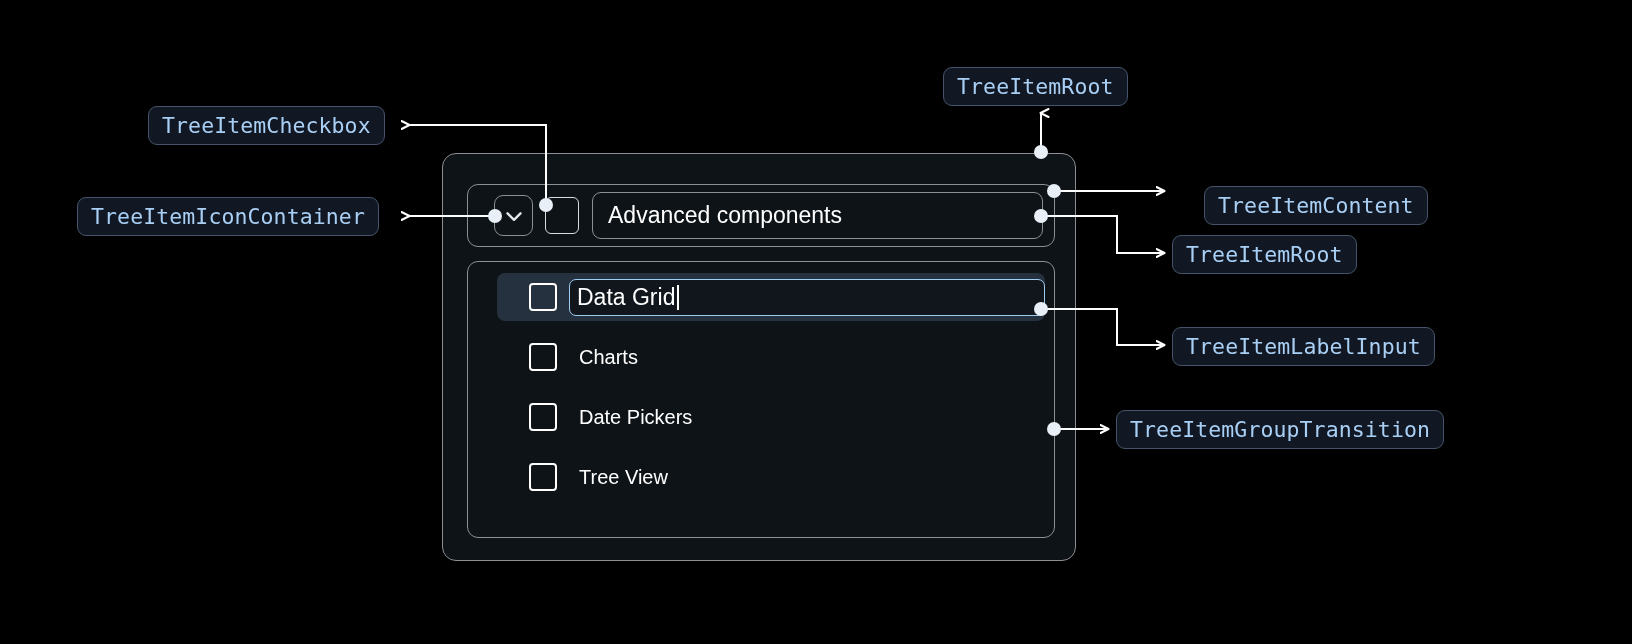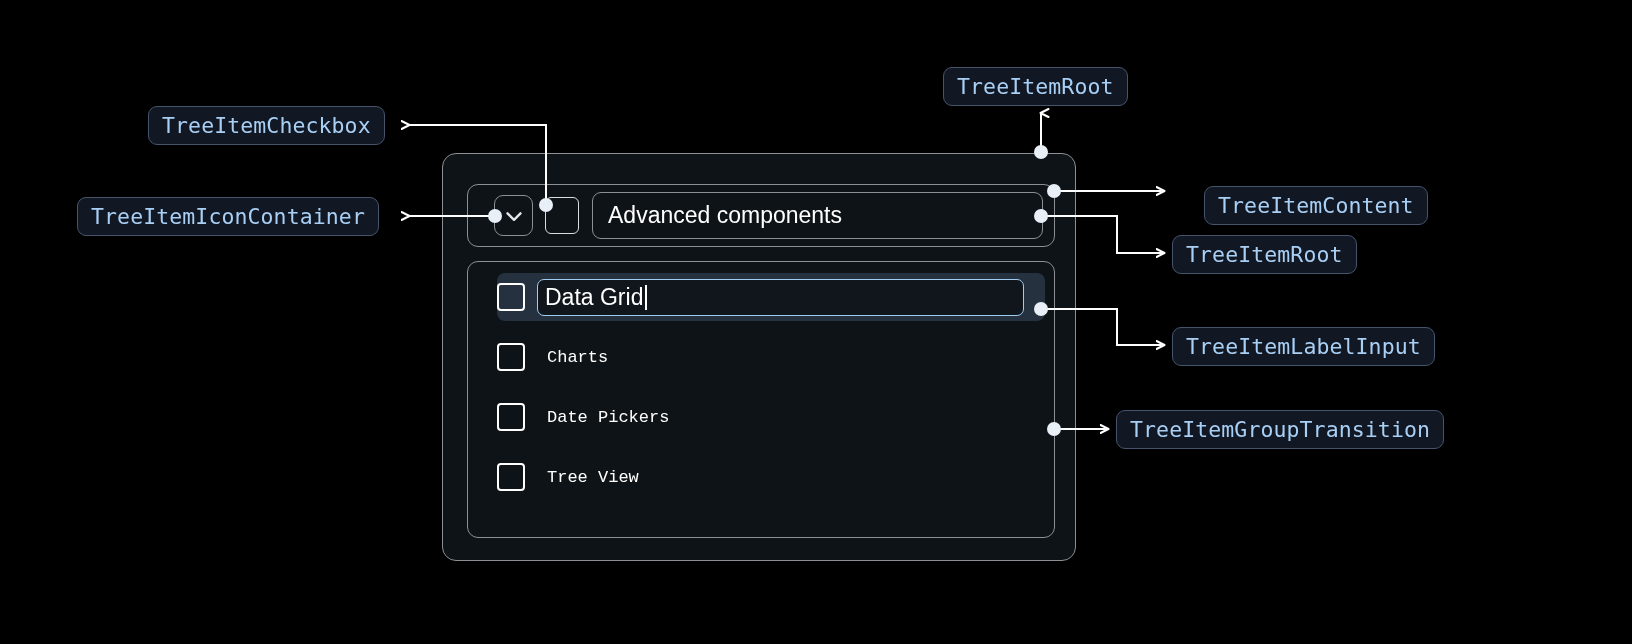--- a/index.html
+++ b/index.html
@@ -128,41 +128,42 @@
     overflow: hidden;
   }
 
   .tree-row {
     position: absolute;
     left: 29px;
     height: 48px;
     display: flex;
     align-items: center;
     border-radius: 8px;
+    padding-left: 32px;
   }
   .tree-row.editing {
     left: 29px;
     width: 548px;
     background: #26313f;
   }
 
   .row-checkbox {
     width: 28px;
     height: 28px;
     border: 2px solid #ffffff;
     border-radius: 4px;
     flex: 0 0 auto;
     background: transparent;
   }
 
   .row-text {
     margin-left: 22px;
     color: #ffffff;
-    font-size: 17px;
-    font-family: Liberation Mono, monospace;
+    font-size: 20px;
+    font-family: Liberation Sans, sans-serif;
     white-space: nowrap;
   }
 
   .label-input {
     margin-left: 12px;
     width: 487px;
     height: 37px;
     border: 1.8px solid #9fcdf2;
     border-radius: 7px;
     background: #10161c;

